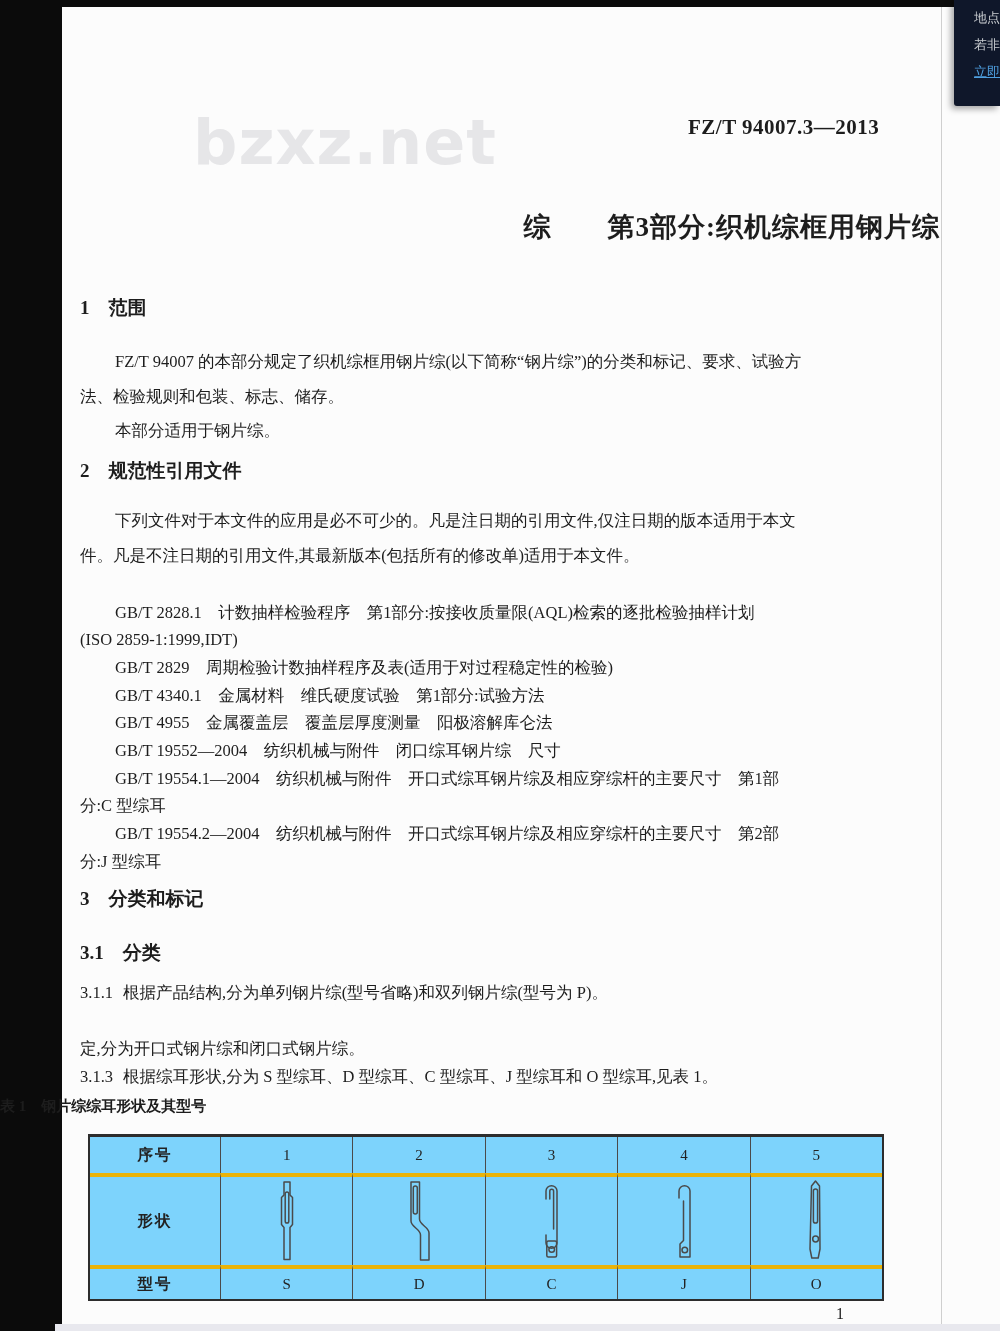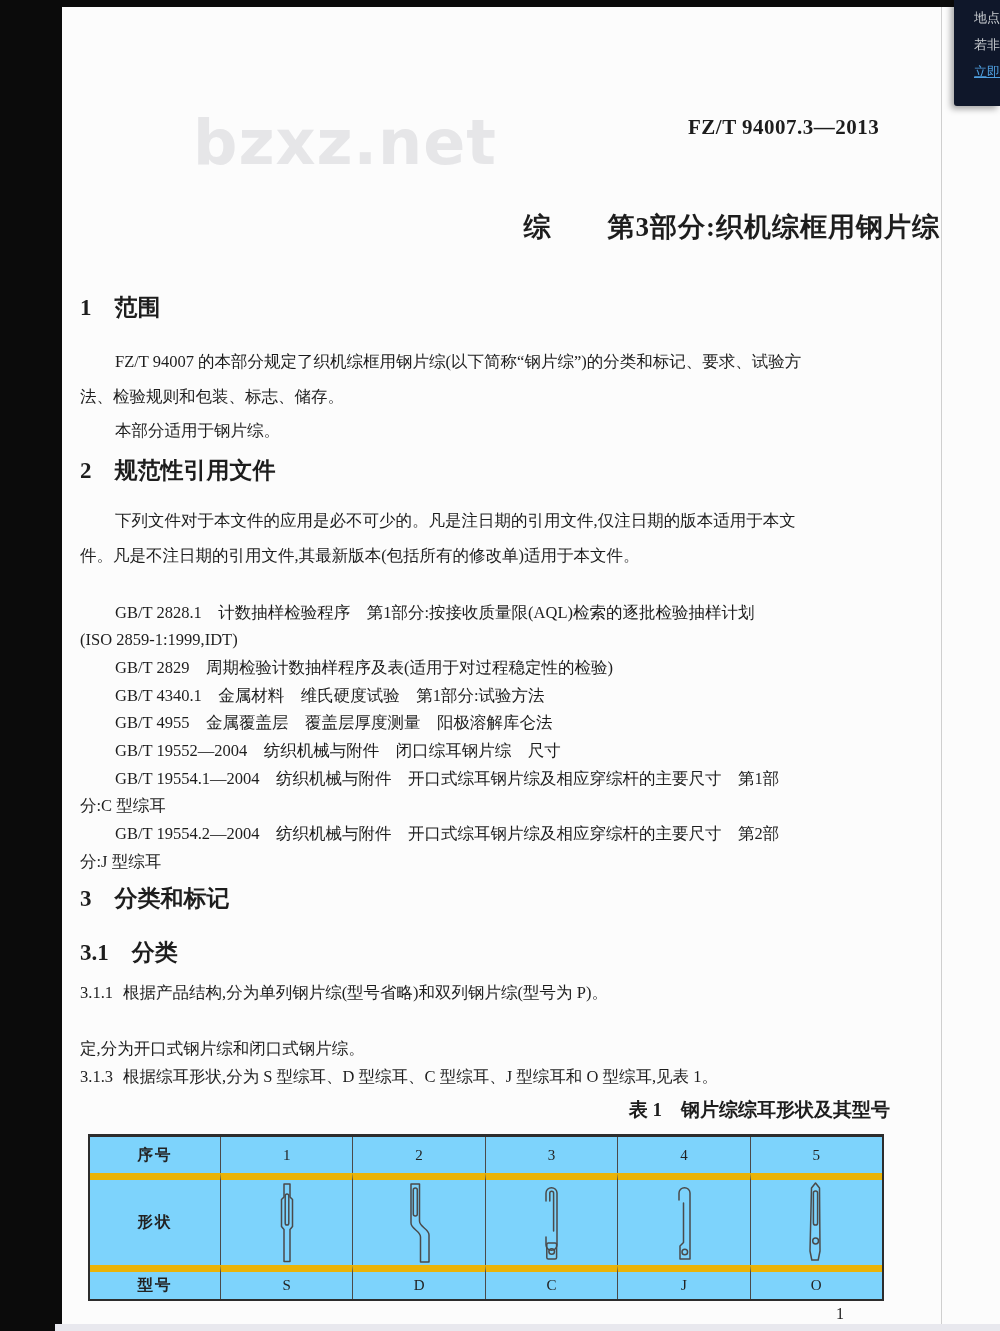--- a/index.html
+++ b/index.html
@@ -25,31 +25,31 @@
   .watermark{
     position:absolute;left:193px;top:112px;z-index:0;
     font-family:"DejaVu Sans",sans-serif;font-weight:700;font-size:62px;line-height:1;
     color:#e6e6e8;letter-spacing:1px;
   }
   .doc-number{position:absolute;left:688px;top:115px;font-size:21px;font-weight:700;letter-spacing:.5px;z-index:1;}
   .title{position:absolute;left:0;right:60px;top:197px;text-align:right;font-size:27px;font-weight:700;letter-spacing:1px;z-index:1;margin-top:12px;}
   
   .line{position:absolute;left:80px;white-space:nowrap;font-size:16.5px;line-height:22px;z-index:1;}
   .ind{padding-left:35px;}
-  .hd{font-weight:700;font-size:23px;}
+  .hd{font-weight:700;font-size:19px;}
   .b{font-weight:400;margin-right:10px;}
-  .caption{position:absolute;left:0;right:110px;top:1097px;text-align:right;font-weight:700;font-size:19px;z-index:1;}
+  .caption{position:absolute;left:0;right:110px;top:1097px;text-align:left;font-weight:700;font-size:15px;z-index:1;}
   
   .t1{
     position:absolute;left:88px;top:1134px;width:792px;background:#7dd3fc;z-index:1;
     border:2px solid #2d2d2d;border-top-width:3px;
     display:grid;grid-template-columns:130px repeat(5,1fr);grid-template-rows:36px 92px 34px;
   }
   .t1 .cell{
-    border-left:1px solid #4a4a4a;border-top:7px solid #eab308;
+    border-left:1px solid #4a4a4a;border-top:4px solid #eab308;
     display:flex;align-items:center;justify-content:center;
     font-size:15px;color:#222;
   }
   .t1 .fc{border-left:none;}
   .t1 .fr{border-top:none;}
   .t1 .lab{font-weight:600;letter-spacing:2px;font-size:15.5px;}
   .shape-svg{display:block;}
   .shape-svg path,.shape-svg rect,.shape-svg circle{fill:none;stroke:#4a4a4a;stroke-width:1.5;stroke-linejoin:round;stroke-linecap:round;}
   .pgnum{position:absolute;left:836px;top:1305px;font-size:16px;z-index:1;}
 </style>

